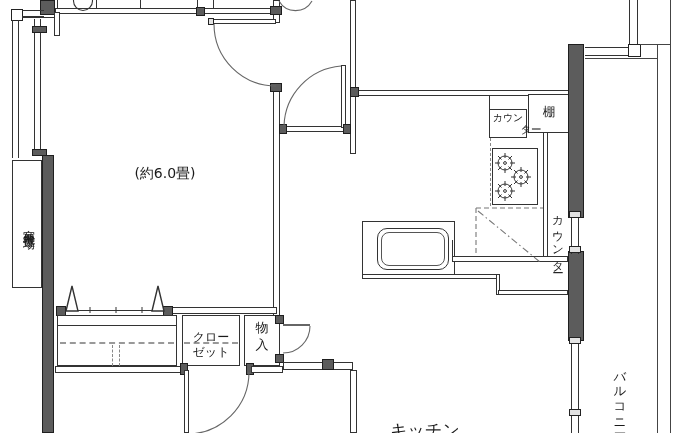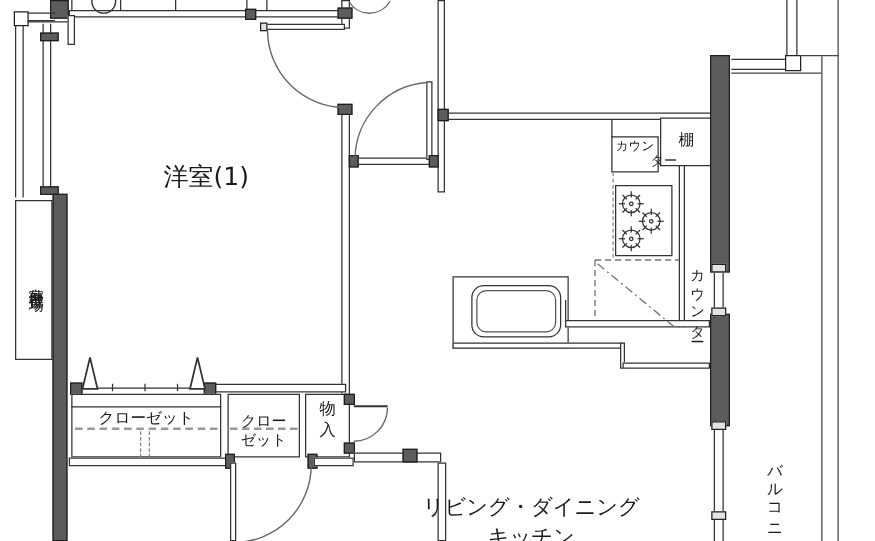--- a/index.html
+++ b/index.html
@@ -172,26 +172,24 @@
           <line x1="501.5" y1="194.5" x2="498" y2="198"></line>
       </g>
     </g>
     <g fill="none" stroke="#777" stroke-width="1.1">
       <line x1="476" y1="208" x2="543" y2="208" stroke-dasharray="5,3"></line>
       <line x1="476" y1="208" x2="476" y2="256" stroke-dasharray="5,3"></line>
       <line x1="478" y1="211" x2="540" y2="262" stroke-dasharray="7,3,1.5,3"></line>
     </g>
   </svg>
 
-  <div class="lbl" style="left:95px;top:130px;width:140px;font-size:20px">洋室(1)</div>
-
-  <div class="lbl" style="left:335px;top:397px;width:180px;font-size:17px">リビング・ダイニング</div>
+  <div class="lbl" style="left:95px;top:166px;width:140px;font-size:14px">(約6.0畳)</div>
+
   <div class="lbl" style="left:335px;top:421px;width:180px;font-size:17px">キッチン</div>
 
-  <div class="lbl" style="left:62px;top:327px;width:110px;font-size:12.5px">クローゼット</div>
   <div class="lbl" style="left:186px;top:331px;width:50px;font-size:12px">クロー</div>
   <div class="lbl" style="left:186px;top:346px;width:50px;font-size:12px">ゼット</div>
   <div class="lbl" style="left:246px;top:321px;width:32px;font-size:13px">物</div>
   <div class="lbl" style="left:246px;top:338px;width:32px;font-size:13px">入</div>
 
   <div class="lbl" style="left:490px;top:112px;width:36px;font-size:10px">カウン</div>
   <div class="lbl" style="left:513px;top:124px;width:36px;font-size:10.5px">ター</div>
   <div class="lbl" style="left:534px;top:105px;width:30px;font-size:12.5px">棚</div>
   <div class="vlbl" style="left:548px;top:183px;width:15px;height:110px;font-size:11.5px">カウンター</div>
 

